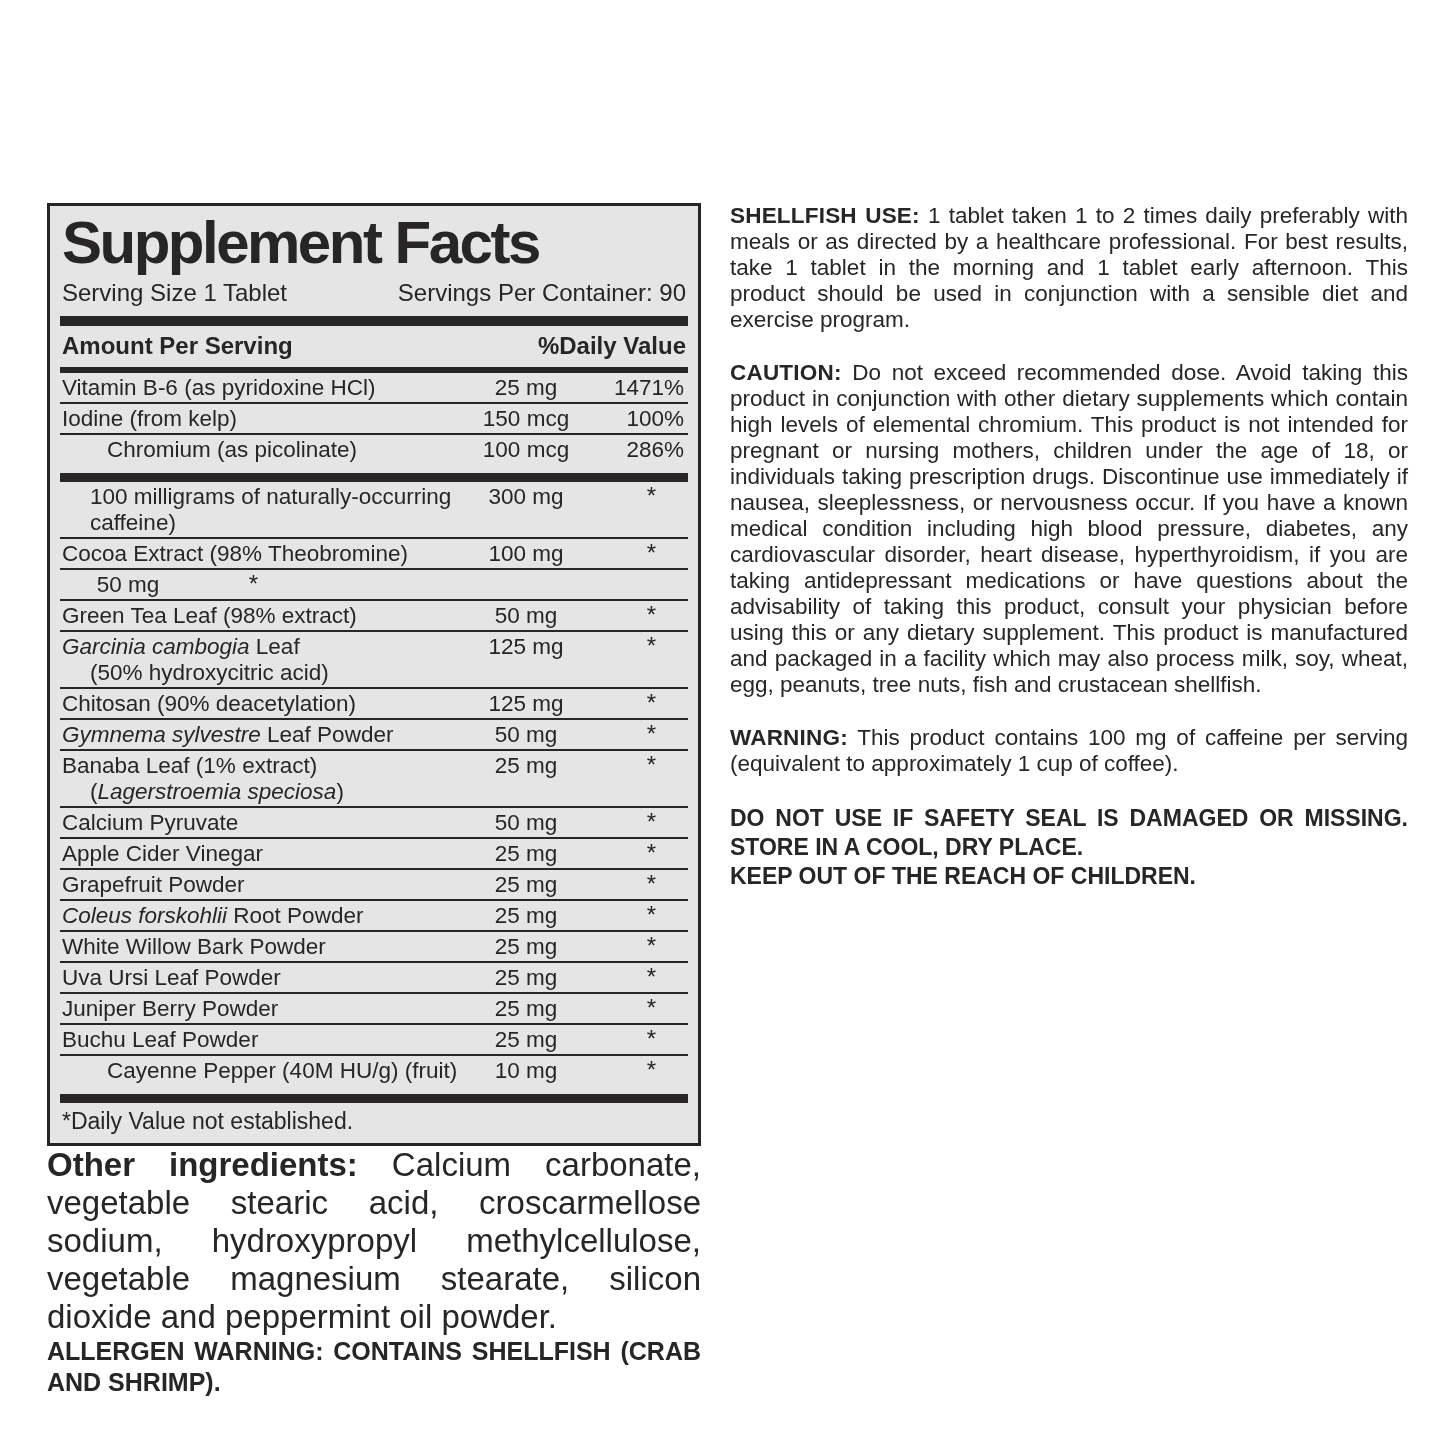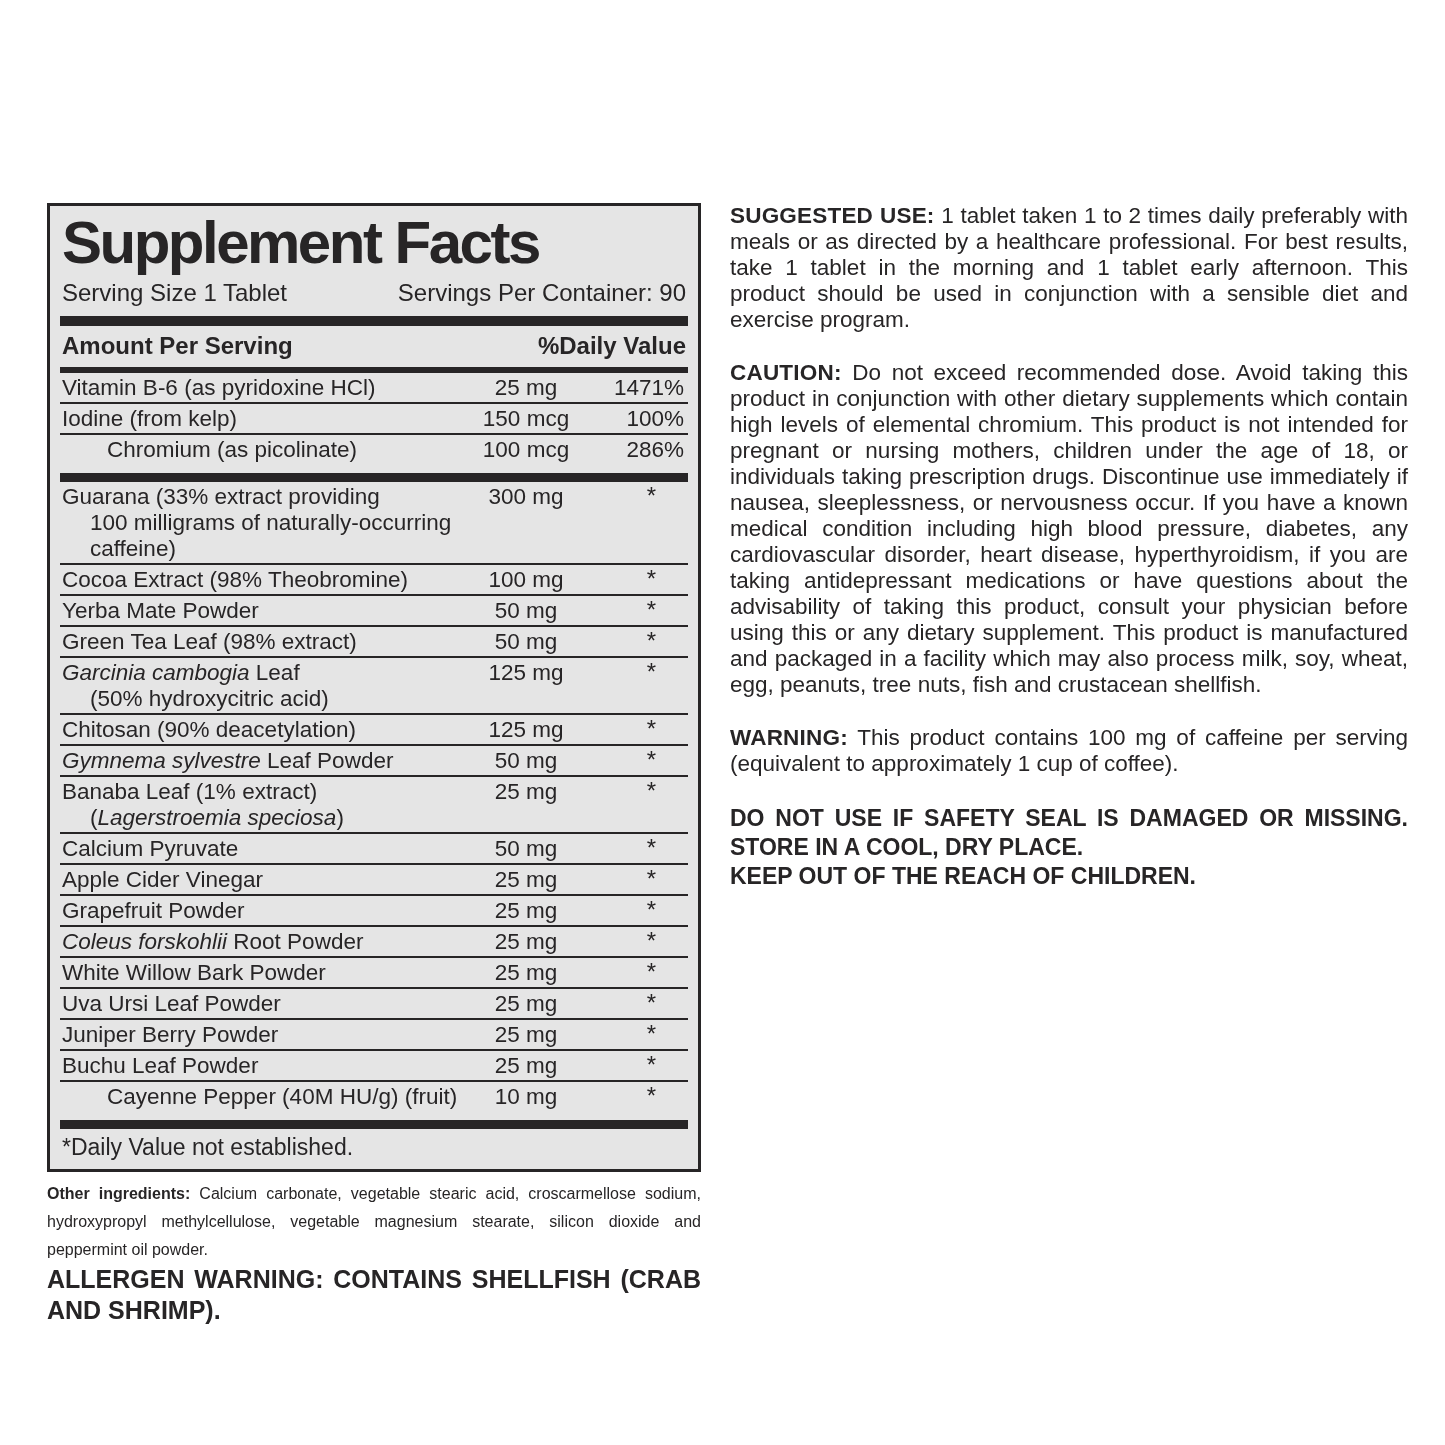--- a/index.html
+++ b/index.html
@@ -36,21 +36,21 @@
     padding:2px 0 1px 2px;
     border-bottom:2px solid #272526;
   }
   .frow.noline{border-bottom:none;padding-bottom:10px;margin-left:45px;}
   .frow .nm{flex:1;min-width:0;}
   .frow .nm .l2{padding-left:28px;}
   .frow .amt{width:132px;text-align:center;white-space:nowrap;}
   .frow .dv{width:96px;text-align:right;white-space:nowrap;padding-right:4px;box-sizing:border-box;}
   .frow .dv.star{padding-right:32px;font-size:24px;line-height:24px;}
   .footnote{font-size:23px;padding:5px 2px 2px 2px;}
-  .other-block{margin-top:8px;font-size:16px;line-height:28px;text-align:justify;}
+  .other-block{margin-top:0;font-size:33px;line-height:38px;text-align:justify;}
   .allergen{
     margin-top:0;font-size:25px;font-weight:bold;line-height:31px;text-align:justify;
   }
   
   .right-col{position:absolute;left:730px;top:203px;width:678px;}
   .para{
     font-size:22.5px;line-height:26px;text-align:justify;margin:0 0 27px 0;
   }
   .para b{letter-spacing:0.2px;}
   .keep-block{font-size:23px;font-weight:bold;line-height:29px;text-align:justify;margin:0;}
@@ -91,37 +91,33 @@
         <div class="frow noline">
           <div class="nm">
             <div><span>Chromium (as picolinate)</span></div>
           </div>
           <div class="amt">100 mcg</div>
           <div class="dv">286%</div>
         </div>
         <div class="bar bar-9"></div>
         <div class="frow">
           <div class="nm">
-            <div><span>Guarana (33% extract providing</span></div>
             <div class="l2"><span>100 milligrams of naturally-occurring caffeine)</span></div>
           </div>
           <div class="amt">300 mg</div>
           <div class="dv star">*</div>
         </div>
         <div class="frow">
           <div class="nm">
             <div><span>Cocoa Extract (98% Theobromine)</span></div>
           </div>
           <div class="amt">100 mg</div>
           <div class="dv star">*</div>
         </div>
         <div class="frow">
-          <div class="nm">
-            <div><span>Yerba Mate Powder</span></div>
-          </div>
           <div class="amt">50 mg</div>
           <div class="dv star">*</div>
         </div>
         <div class="frow">
           <div class="nm">
             <div><span>Green Tea Leaf (98% extract)</span></div>
           </div>
           <div class="amt">50 mg</div>
           <div class="dv star">*</div>
         </div>
@@ -226,21 +222,21 @@
   <div class="other-block">
     <b>Other ingredients:</b>
     <span>Calcium carbonate, vegetable stearic acid, croscarmellose sodium, hydroxypropyl methylcellulose, vegetable magnesium stearate, silicon dioxide and peppermint oil powder.</span>
   </div>
 
   <div class="allergen">ALLERGEN WARNING: CONTAINS SHELLFISH (CRAB AND SHRIMP).</div>
 </div>
 
 <div class="right-col">
   <p class="para">
-    <b>SUGGESTED USE:</b>
+    <b>SHELLFISH USE:</b>
     <span>1 tablet taken 1 to 2 times daily preferably with meals or as directed by a healthcare professional. For best results, take 1 tablet in the morning and 1 tablet early afternoon. This product should be used in conjunction with a sensible diet and exercise program.</span>
   </p>
   <p class="para">
     <b>CAUTION:</b>
     <span>Do not exceed recommended dose. Avoid taking this product in conjunction with other dietary supplements which contain high levels of elemental chromium. This product is not intended for pregnant or nursing mothers, children under the age of 18, or individuals taking prescription drugs. Discontinue use immediately if nausea, sleeplessness, or nervousness occur. If you have a known medical condition including high blood pressure, diabetes, any cardiovascular disorder, heart disease, hyperthyroidism, if you are taking antidepressant medications or have questions about the advisability of taking this product, consult your physician before using this or any dietary supplement. This product is manufactured and packaged in a facility which may also process milk, soy, wheat, egg, peanuts, tree nuts, fish and crustacean shellfish.</span>
   </p>
   <p class="para">
     <b>WARNING:</b>
     <span>This product contains 100 mg of caffeine per serving (equivalent to approximately 1 cup of coffee).</span>
   </p>

